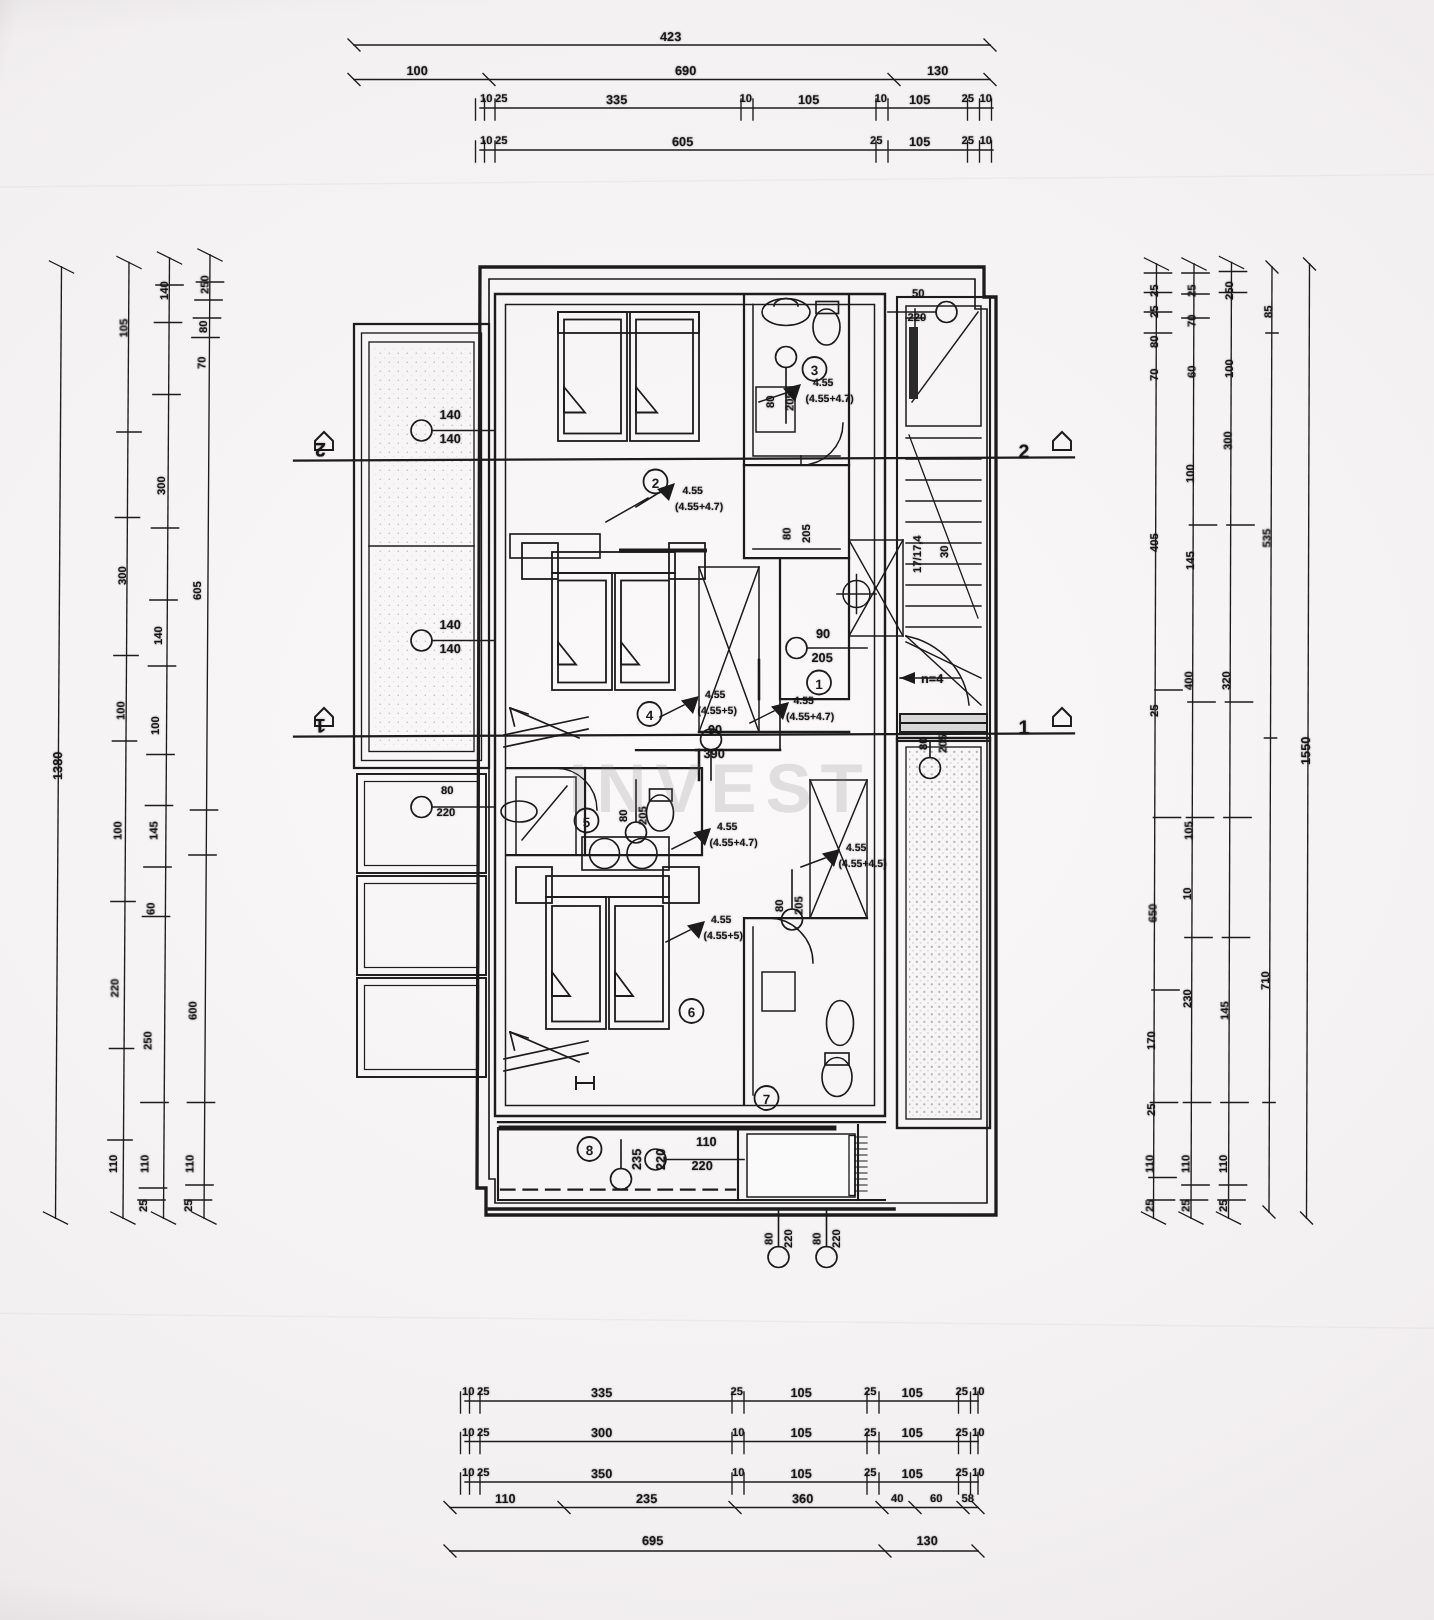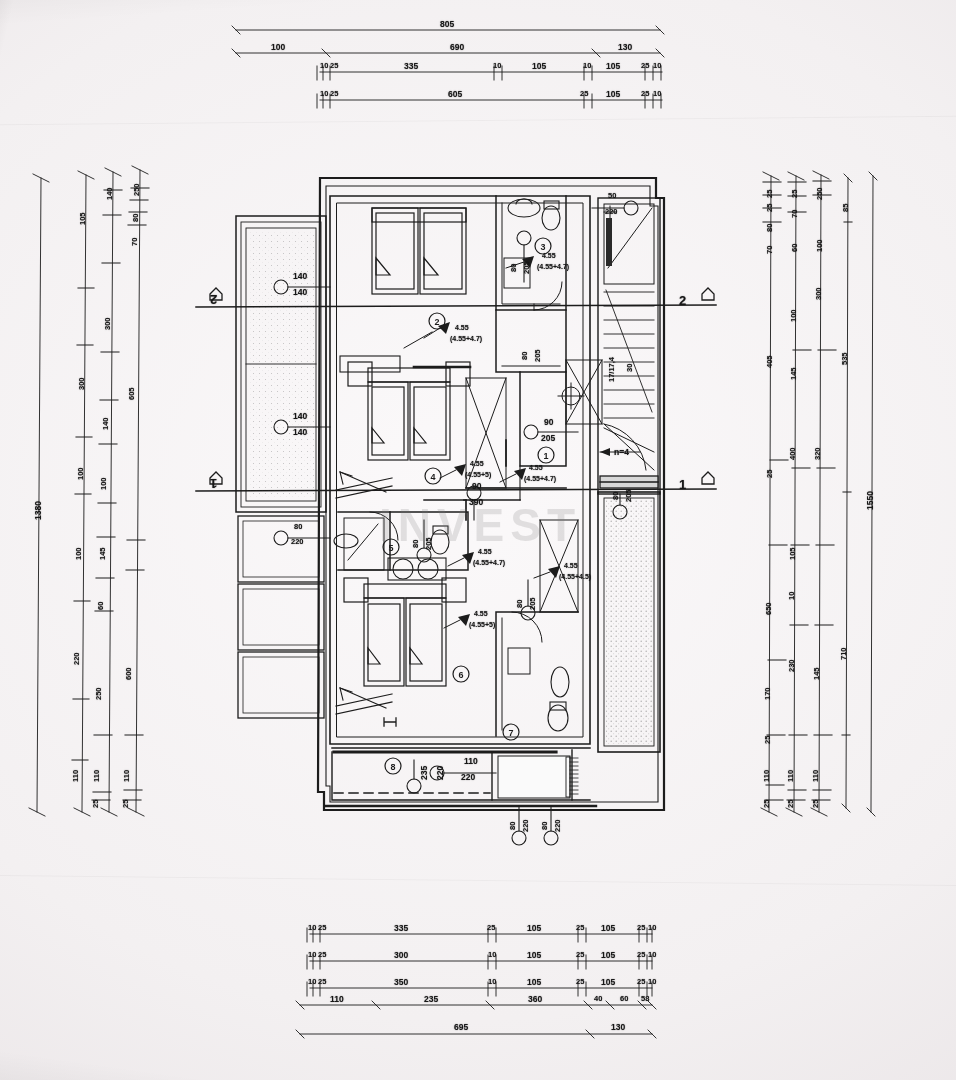--- a/index.html
+++ b/index.html
@@ -528,21 +528,21 @@
 
     <path d="M300,1034 L652,1034"></path>
     <path d="M296,1030 L304,1038 M586,1030 L594,1038 M648,1030 L656,1038"></path>
   </g>
 
   </g>
 </svg>
 
 <div class="wm">INVEST</div>
 
-<div class="lbl dim fuzz" style="left:440px;top:20px;">805</div>
+<div class="lbl dim fuzz" style="left:440px;top:20px;">423</div>
 <div class="lbl dim fuzz" style="left:271px;top:43px;">100</div>
 <div class="lbl dim fuzz" style="left:450px;top:43px;">690</div>
 <div class="lbl dim fuzz" style="left:618px;top:43px;">130</div>
 
 <div class="lbl dimS fuzz" style="left:320px;top:62px;">10</div>
 <div class="lbl dimS fuzz" style="left:330px;top:62px;">25</div>
 <div class="lbl dim fuzz" style="left:404px;top:62px;">335</div>
 <div class="lbl dimS fuzz" style="left:493px;top:62px;">10</div>
 <div class="lbl dim fuzz" style="left:532px;top:62px;">105</div>
 <div class="lbl dimS fuzz" style="left:583px;top:62px;">10</div>
@@ -653,21 +653,21 @@
 <div class="lbl dimS fuzz" style="left:637px;top:978px;">25</div>
 <div class="lbl dimS fuzz" style="left:648px;top:978px;">10</div>
 
 <div class="lbl dim fuzz" style="left:330px;top:995px;">110</div>
 <div class="lbl dim fuzz" style="left:424px;top:995px;">235</div>
 <div class="lbl dim fuzz" style="left:528px;top:995px;">360</div>
 <div class="lbl dimS fuzz" style="left:594px;top:995px;">40</div>
 <div class="lbl dimS fuzz" style="left:620px;top:995px;">60</div>
 <div class="lbl dimS fuzz" style="left:641px;top:995px;">58</div>
 
-<div class="lbl dim fuzz" style="left:454px;top:1023px;">695</div>
+<div class="lbl dim fuzz" style="left:428px;top:1023px;">695</div>
 <div class="lbl dim fuzz" style="left:611px;top:1023px;">130</div>
 
 <div class="lbl sec fuzz" style="left:210px;top:293px;transform:rotate(180deg);">2</div>
 <div class="lbl sec fuzz" style="left:679px;top:294px;">2</div>
 <div class="lbl sec fuzz" style="left:210px;top:477px;transform:rotate(180deg);">1</div>
 <div class="lbl sec fuzz" style="left:679px;top:478px;">1</div>
 
 <div class="lbl dim fuzz" style="left:293px;top:272px;">140</div>
 <div class="lbl dim fuzz" style="left:293px;top:288px;">140</div>
 <div class="lbl dim fuzz" style="left:293px;top:412px;">140</div>

